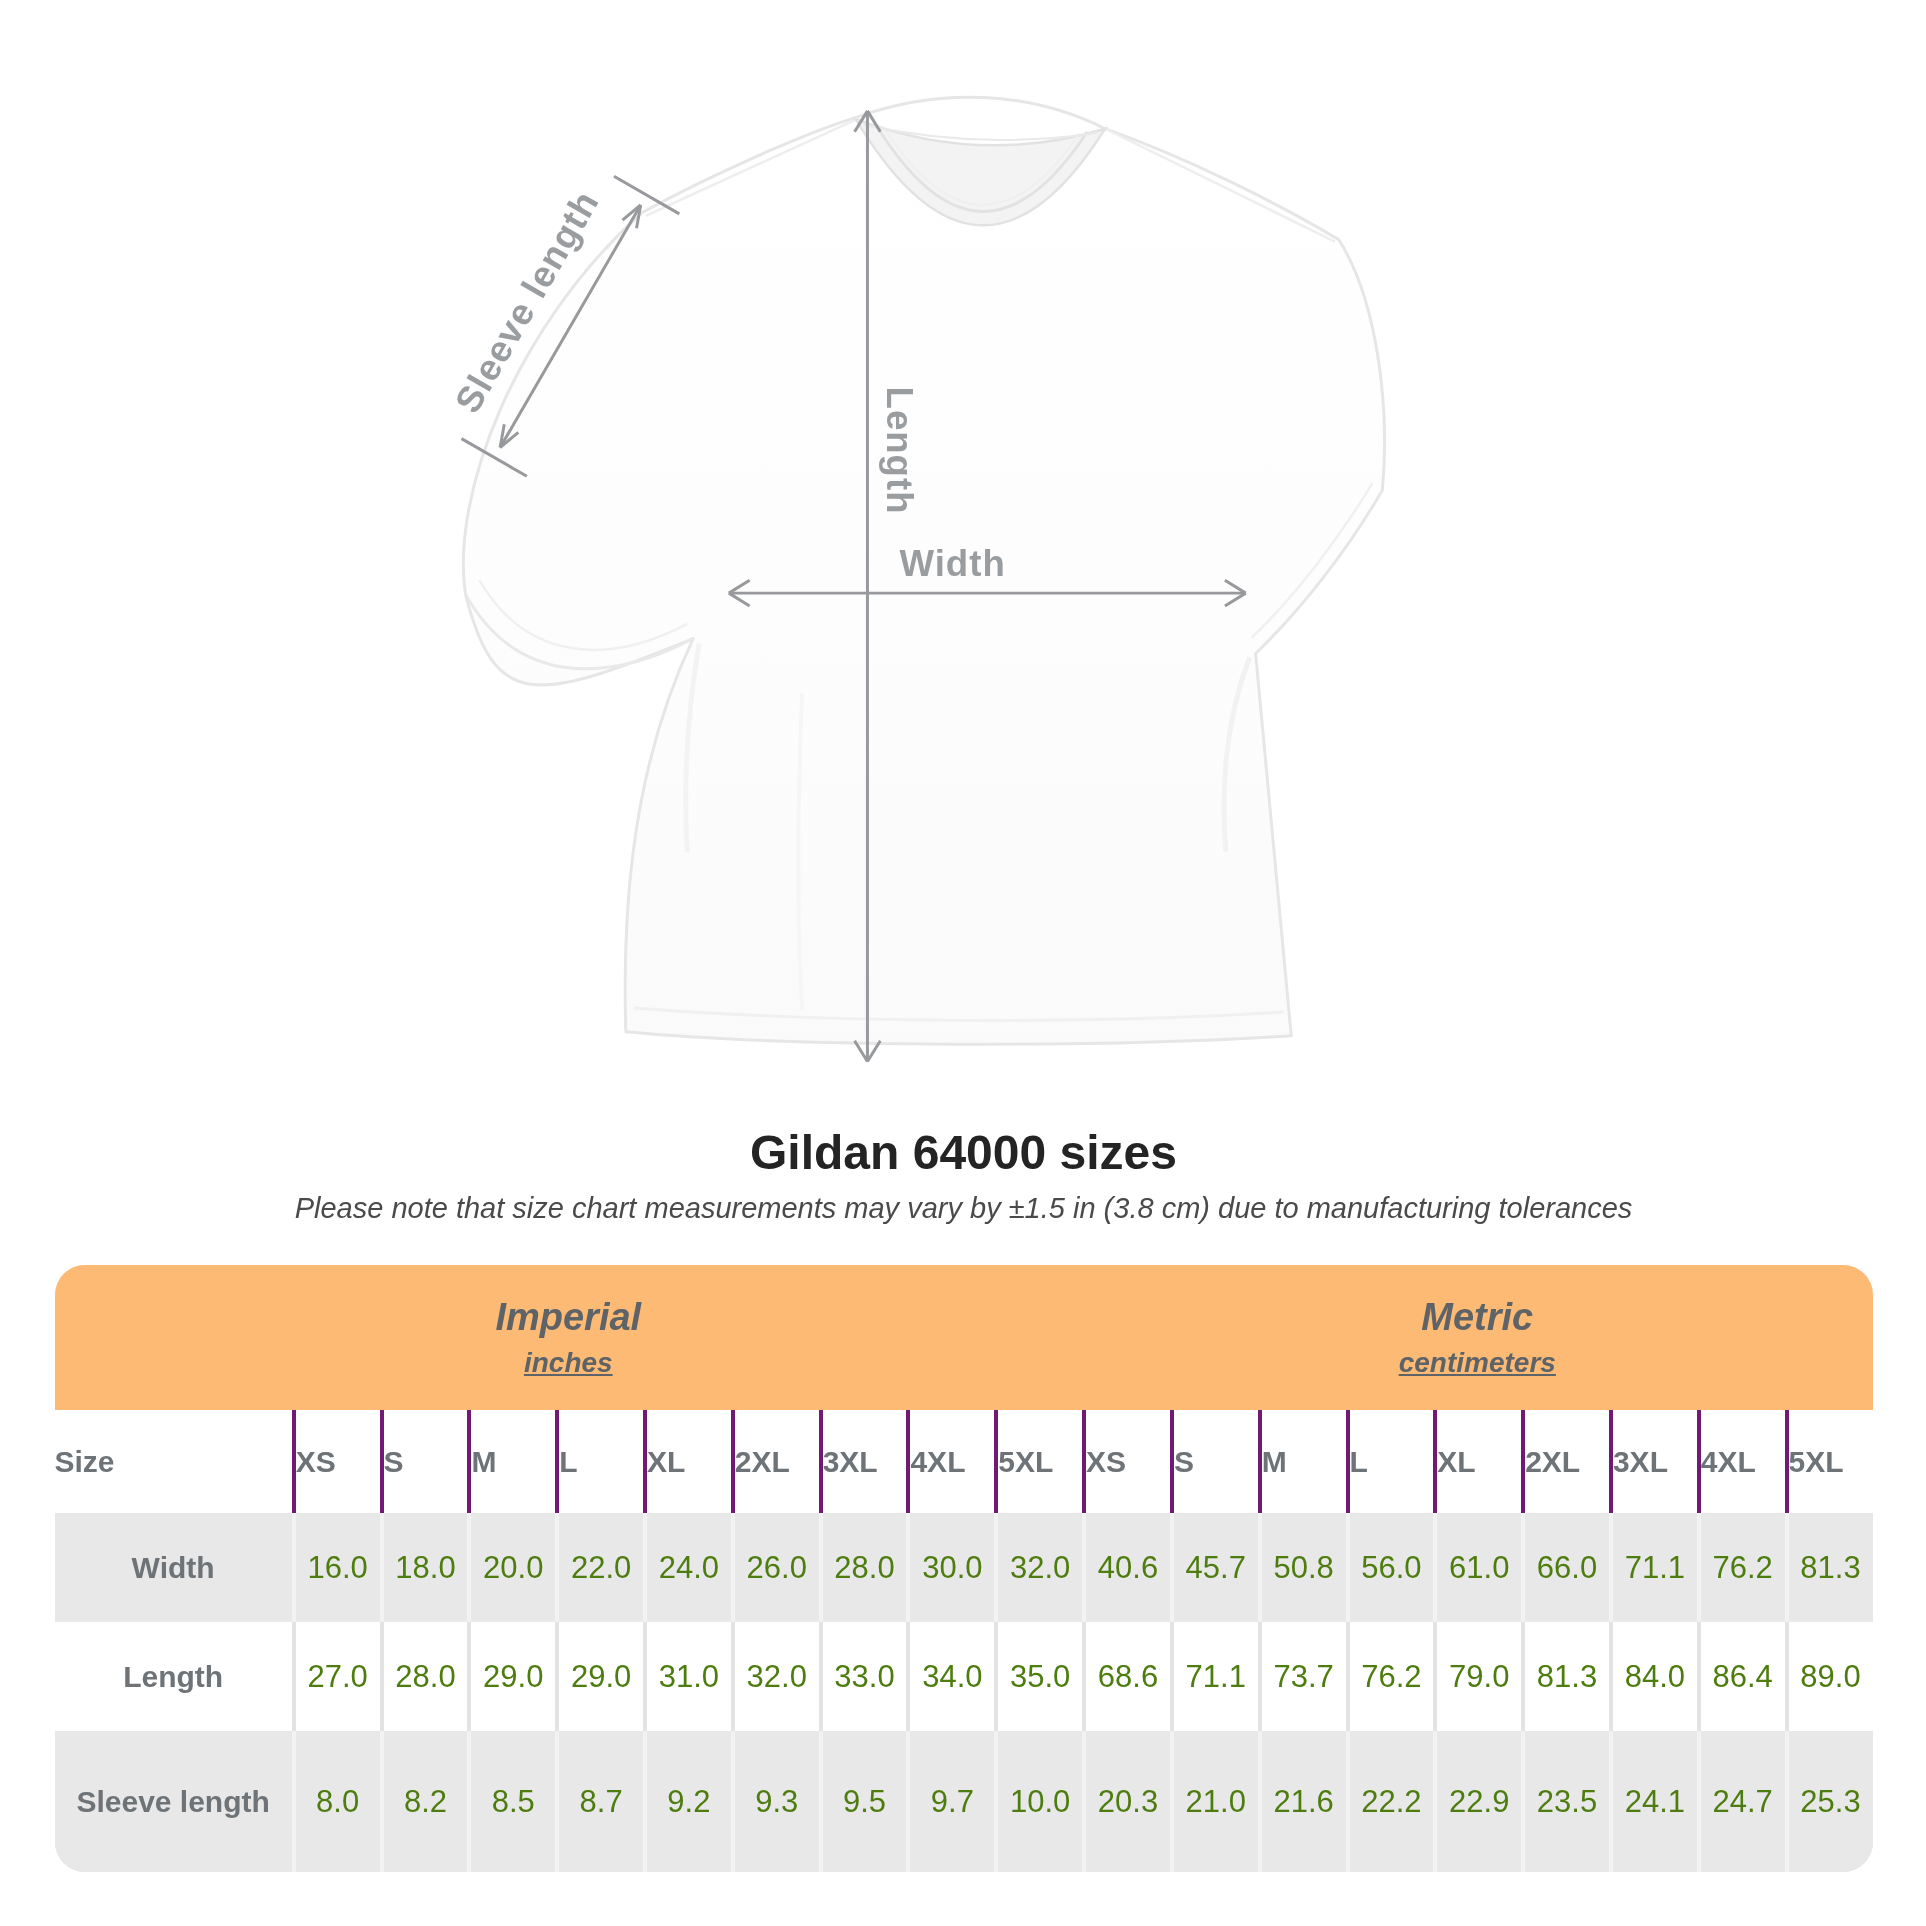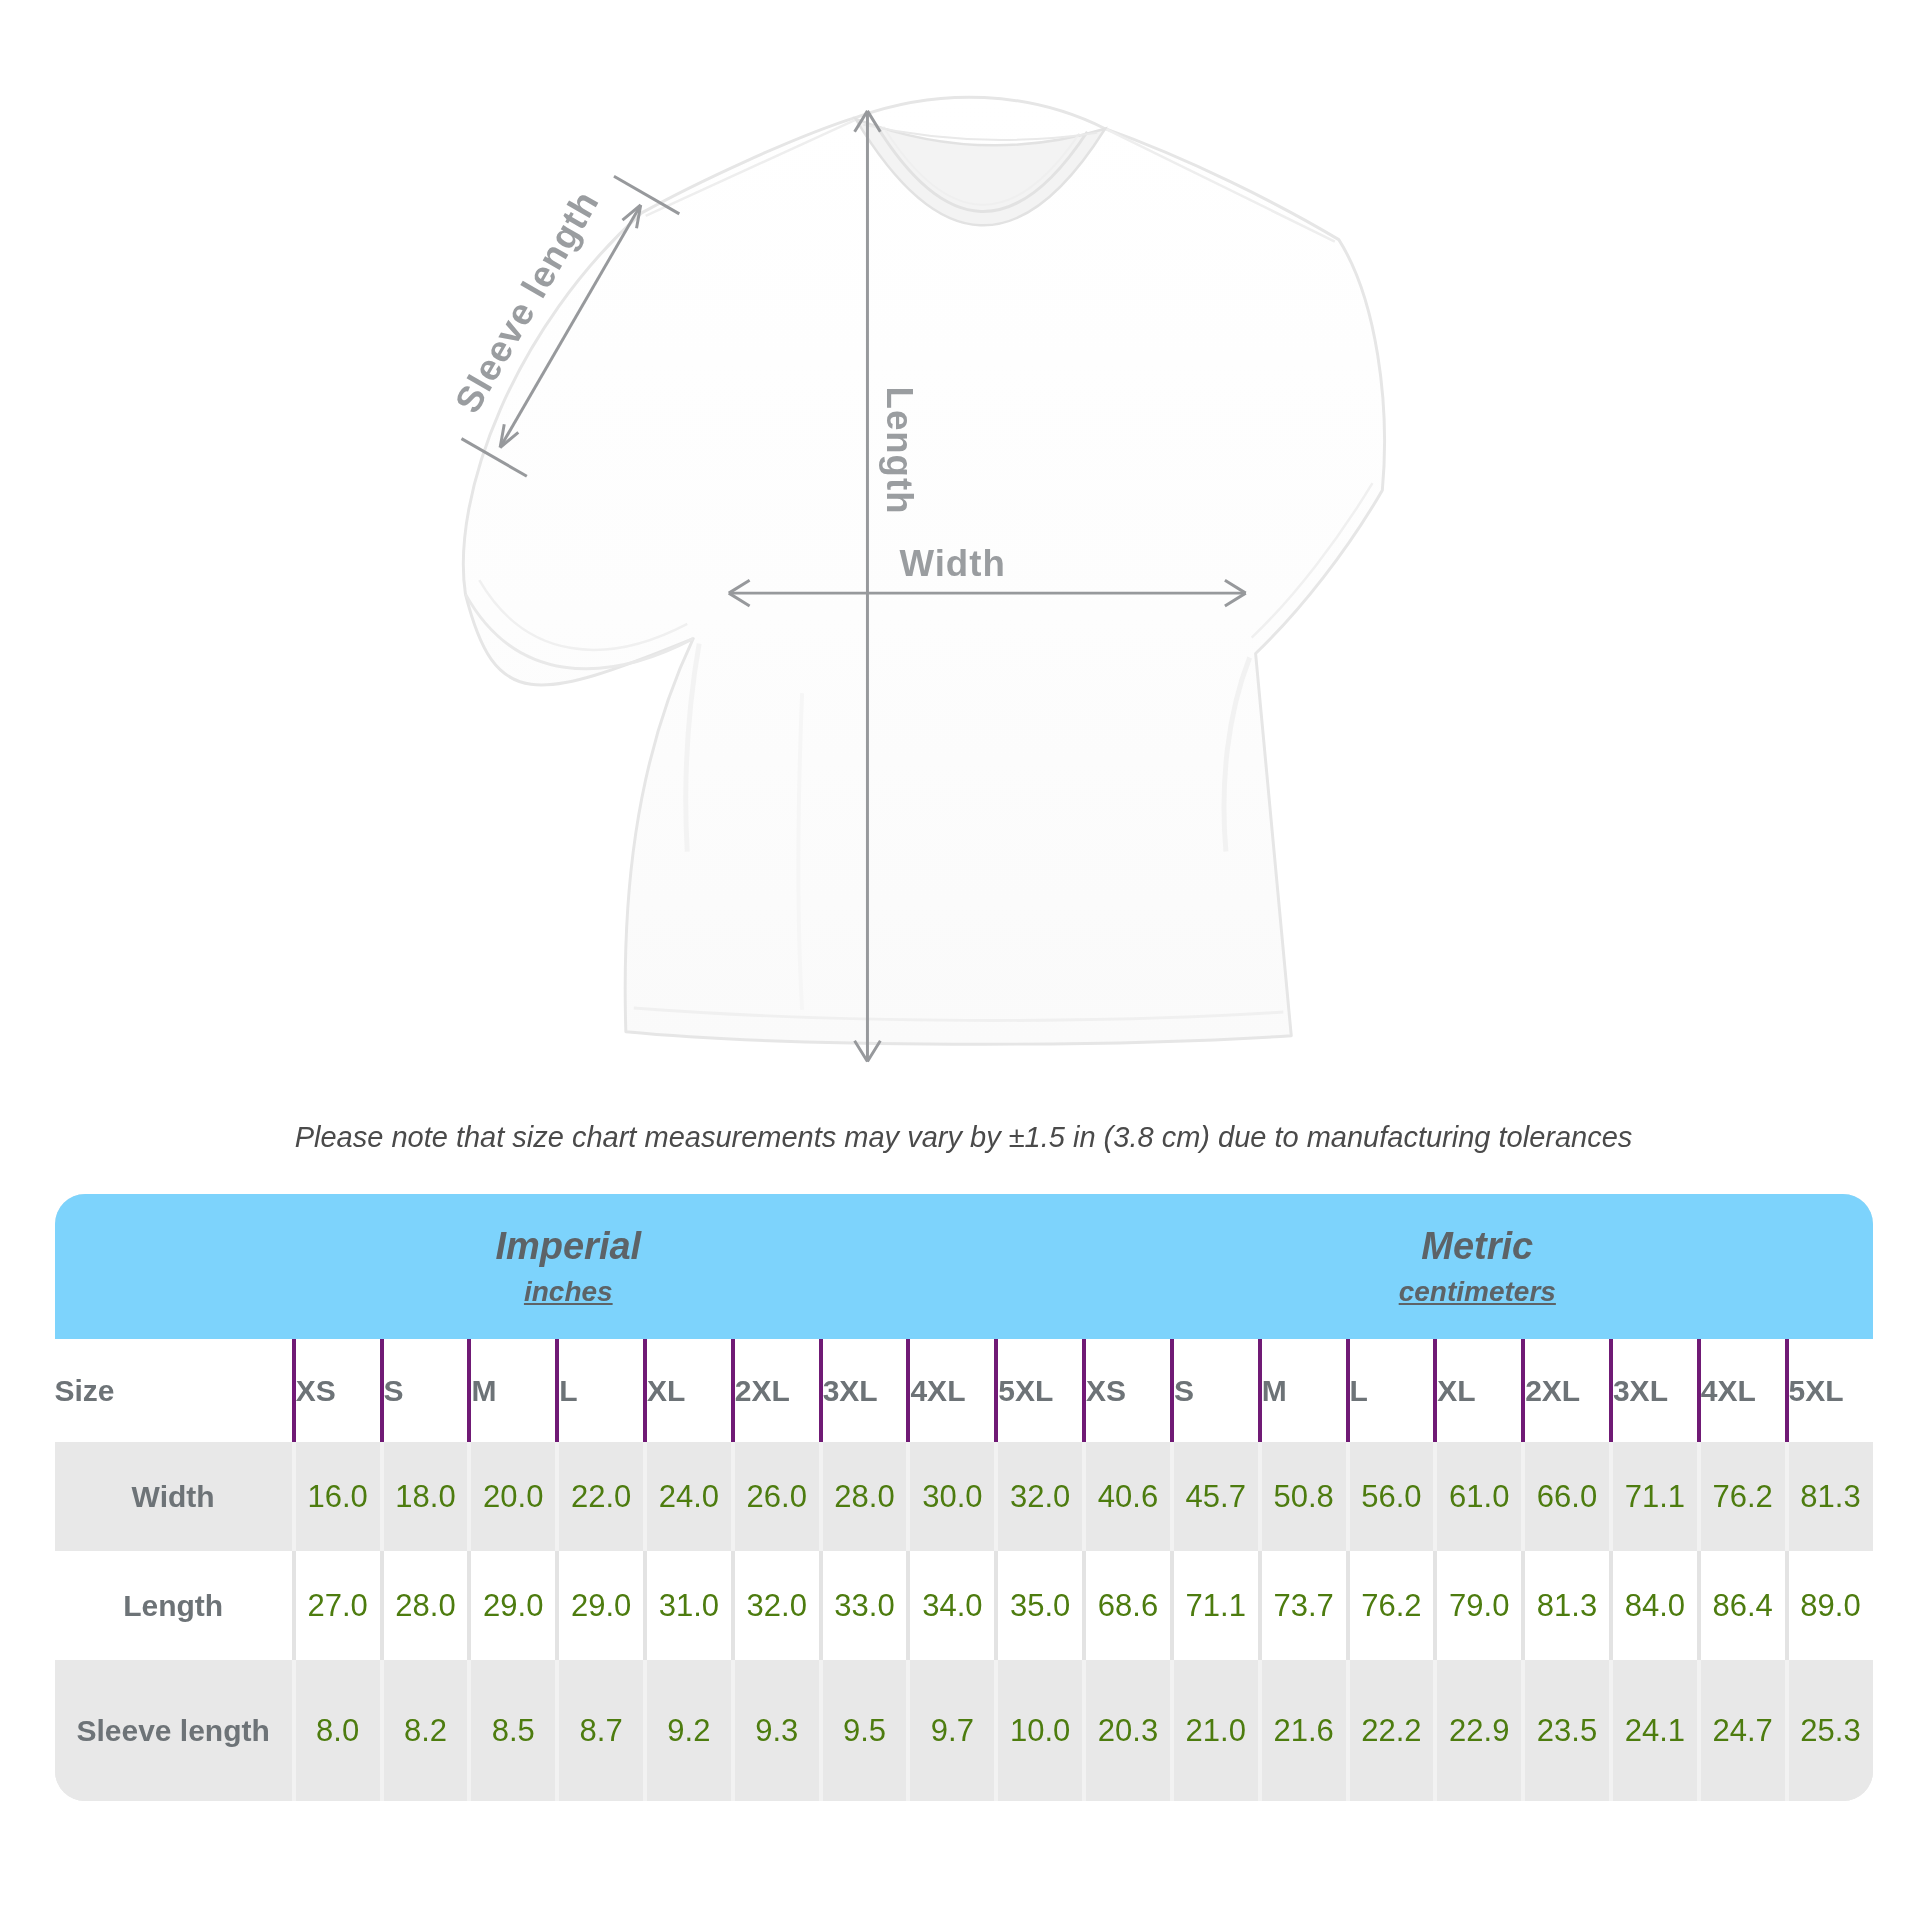--- a/index.html
+++ b/index.html
@@ -30,21 +30,21 @@
     background:#e8e8e8;border-radius:30px;overflow:hidden;
   }
   table.sizes{
     width:100%;border-collapse:separate;border-spacing:0;table-layout:fixed;
   }
   col.c-label{width:13.05%;}
   col.c-data{width:4.8305%;}
 
   tr.group-row th{
     height:145px;vertical-align:middle;text-align:center;
-    background:#7dd3fc;padding:0;
+    background:#fdba74;padding:0;
   }
   .g-title{font-size:38px;font-weight:bold;font-style:italic;color:#5d6367;line-height:1.15;}
   .g-sub{font-size:28px;font-style:italic;color:#5d6367;margin-top:8px;text-decoration:underline;}
 
   tr.size-row th{
     height:103px;background:#ffffff;vertical-align:middle;text-align:left;
     font-size:30px;font-weight:bold;color:#6d7377;padding:0;
   }
   tr.size-row th + th{border-left:4px solid #701a75;}
 
@@ -136,20 +136,21 @@
           <path d="M 466 443 L 532 481"></path>
         </g>
       </g>
 
       <text class="anno-text" transform="translate(543 311) rotate(-60)" text-anchor="middle">Sleeve length</text>
       <text class="anno-text" transform="translate(896 455) rotate(90)" text-anchor="middle">Length</text>
       <text class="anno-text" x="962" y="582" text-anchor="middle">Width</text>
     </svg>
   </div>
 
+  <h1 class="title">Gildan 64000 sizes</h1>
   <p class="note">Please note that size chart measurements may vary by ±1.5 in (3.8 cm) due to manufacturing tolerances</p>
 
   <div class="table-wrap">
     <table class="sizes">
       <colgroup>
         <col class="c-label">
         <col class="c-data">
           <col class="c-data">
           <col class="c-data">
           <col class="c-data">

